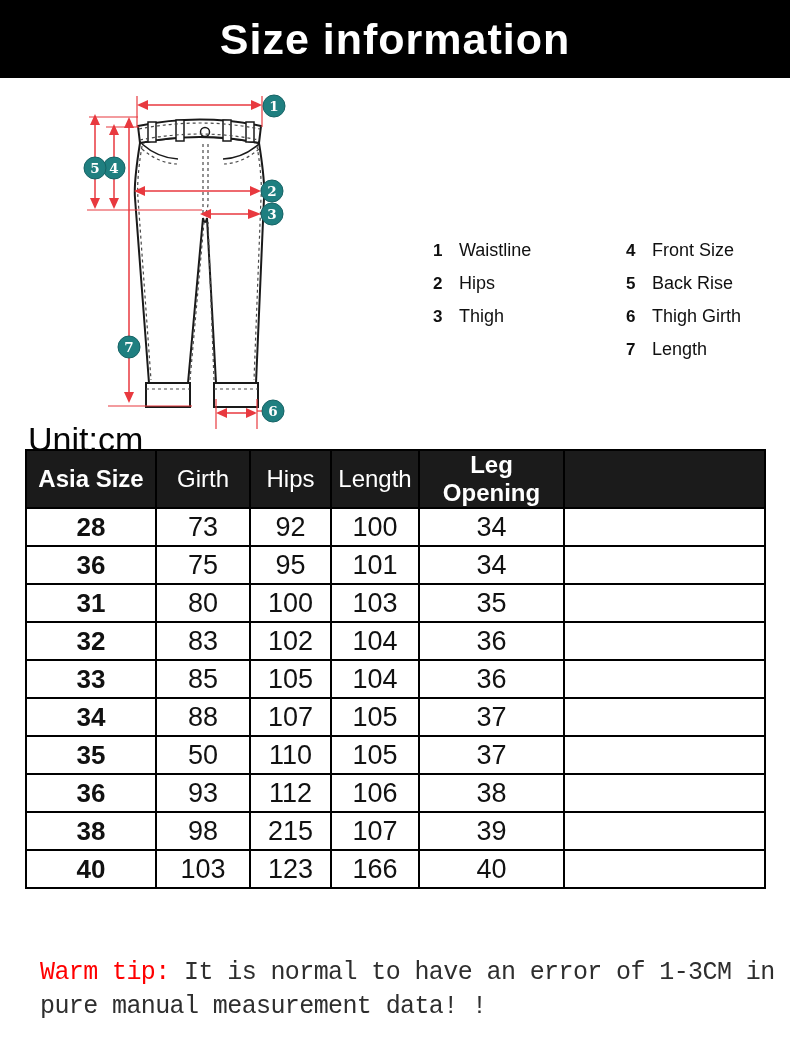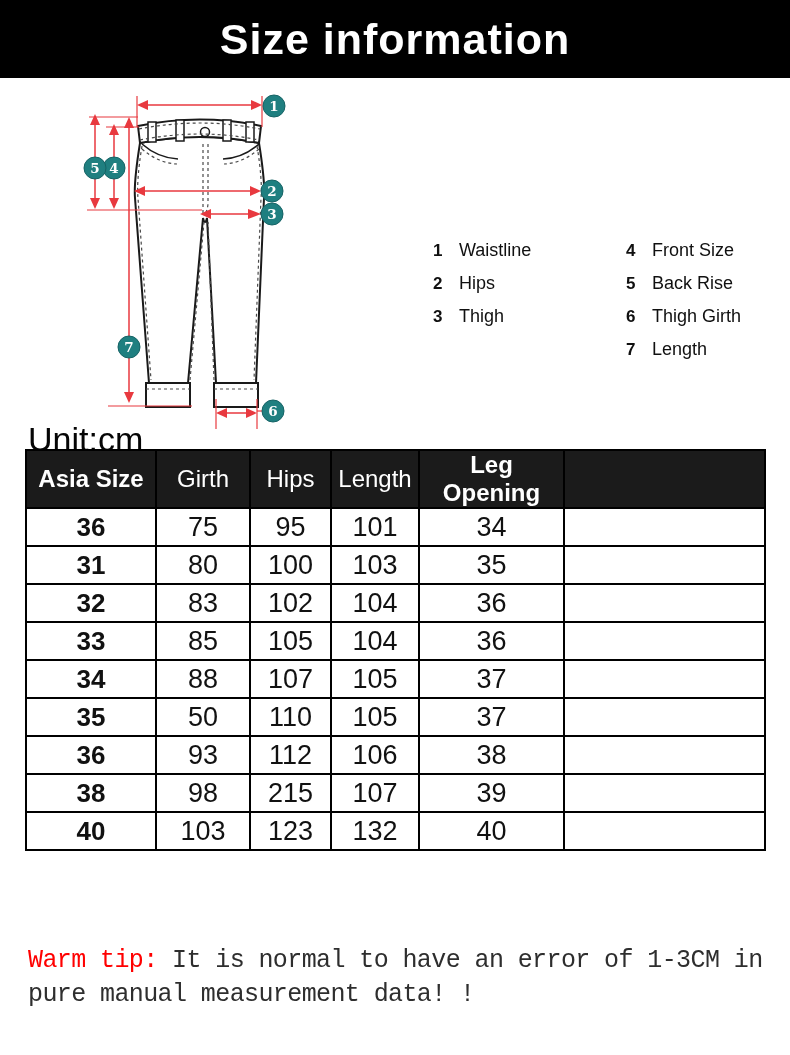--- a/index.html
+++ b/index.html
@@ -22,21 +22,21 @@
   .unit-label{position:absolute;left:28px;top:420px;font-size:34px;color:#050505;font-weight:500;}
   .size-table{position:absolute;left:25px;top:449px;width:739px;border-collapse:collapse;
               table-layout:fixed;}
   .size-table th{background:#1b1b1b;color:#fff;font-weight:400;font-size:24px;height:36px;
                  border:2px solid #000;padding:0;text-align:center;}
   .size-table th.hdr-bold{font-weight:700;}
   .size-table td{border:2px solid #000;height:36px;text-align:center;font-size:27px;
                  color:#111;padding:0;background:#fff;}
   .size-table td:first-child{font-weight:700;font-size:26px;}
   
-  .warm-tip{position:absolute;left:28px;top:944px;margin:0;white-space:nowrap;
+  .warm-tip{position:absolute;left:28px;top:944px;margin:12px;white-space:nowrap;
             font-family:"Liberation Mono","DejaVu Sans Mono",monospace;
             font-size:25px;line-height:34px;color:#2e2e2e;letter-spacing:-0.6px;}
   .tip-label{color:#ff0000;}
 </style>
 </head>
 <body>
 
 <div class="page">
 
   <header class="black-bar">
@@ -201,20 +201,28 @@
         <th class="hdr-bold">Asia Size</th>
         <th>Girth</th>
         <th>Hips</th>
         <th>Length</th>
         <th class="hdr-bold">Leg Opening</th>
         <th></th>
       </tr>
     </thead>
     <tbody>
         <tr>
+          <td>28</td>
+          <td>73</td>
+          <td>92</td>
+          <td>100</td>
+          <td>34</td>
+          <td></td>
+        </tr>
+        <tr>
           <td>36</td>
           <td>75</td>
           <td>95</td>
           <td>101</td>
           <td>34</td>
           <td></td>
         </tr>
         <tr>
           <td>31</td>
           <td>80</td>
@@ -268,21 +276,21 @@
           <td>98</td>
           <td>215</td>
           <td>107</td>
           <td>39</td>
           <td></td>
         </tr>
         <tr>
           <td>40</td>
           <td>103</td>
           <td>123</td>
-          <td>132</td>
+          <td>166</td>
           <td>40</td>
           <td></td>
         </tr>
       </tbody>
   </table>
 
   <p class="warm-tip"><span class="tip-label">Warm tip: </span><span>It is normal to have an error of 1-3CM in</span><br><span>pure manual measurement data! !</span></p>
 
 </div>
 

